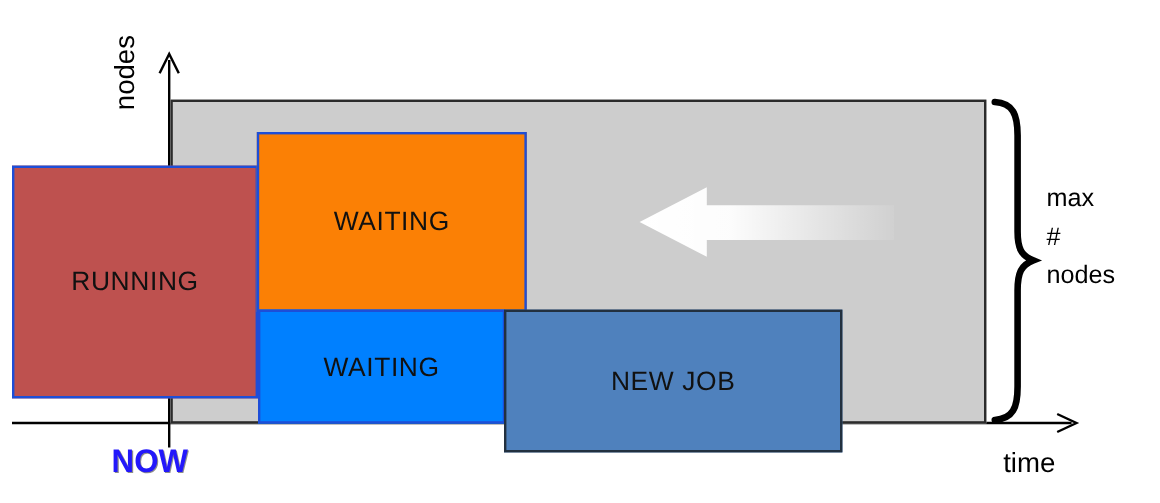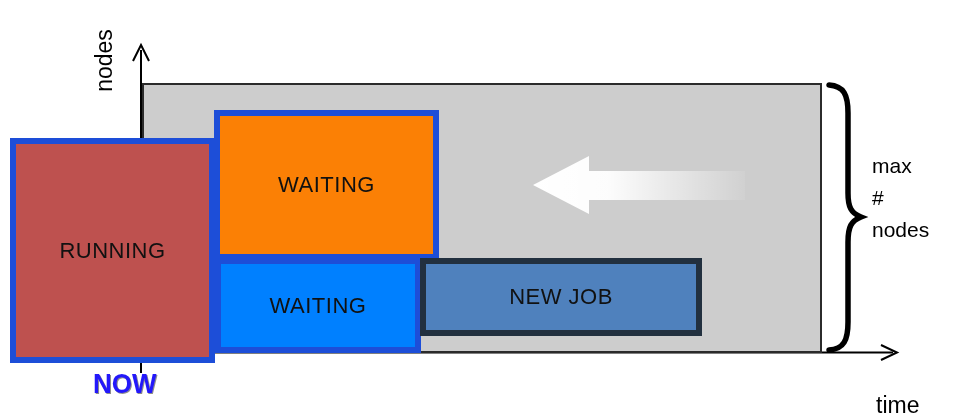--- a/index.html
+++ b/index.html
@@ -33,67 +33,66 @@
   #arrow-layer {
     position: absolute;
     left: 0; top: 0;
     width: 967px; height: 419px;
     z-index: 3;
     pointer-events: none;
   }
   .job-box {
     position: absolute;
     box-sizing: border-box;
-    border: 6px solid #1d4ed8;
+    border: 2px solid #1d4ed8;
     display: flex;
     align-items: center;
     justify-content: center;
     z-index: 4;
     font-size: 22px;
     color: #111111;
     letter-spacing: 0.5px;
   }
   .box-running {
     left: 10px; top: 138px;
-    width: 205px; height: 225px;
+    width: 205px; height: 194px;
     background: #be514f;
   }
   .box-waiting-top {
     left: 214px; top: 110px;
     width: 225px; height: 150px;
     background: #fb8005;
   }
   .box-waiting-bottom {
     left: 215px; top: 258px;
     width: 206px; height: 95px;
     background: #0080ff;
   }
   .box-new-job {
     left: 420px; top: 258px;
-    width: 282px; height: 78px;
+    width: 282px; height: 119px;
     background: #4f81bd;
     border-color: #22303f;
   }
   .y-axis-label {
     position: absolute;
     left: 64px; top: 47px;
     width: 80px;
     text-align: center;
     font-size: 23px;
     color: #000000;
     transform: rotate(-90deg);
     z-index: 5;
   }
   .x-axis-label {
     position: absolute;
-    left: 836px; top: 392px;
+    left: 836px; top: 372px;
     font-size: 23px;
     color: #000000;
     z-index: 5;
-    margin-left: 40px;
   }
   .now-label {
     position: absolute;
     left: 93px; top: 369px;
     font-size: 26px;
     font-weight: 900;
     color: #2318fb;
     letter-spacing: 0px;
     text-shadow: 1px 1px 0 rgba(0,0,0,0.45);
     transform: scaleY(1.05);

